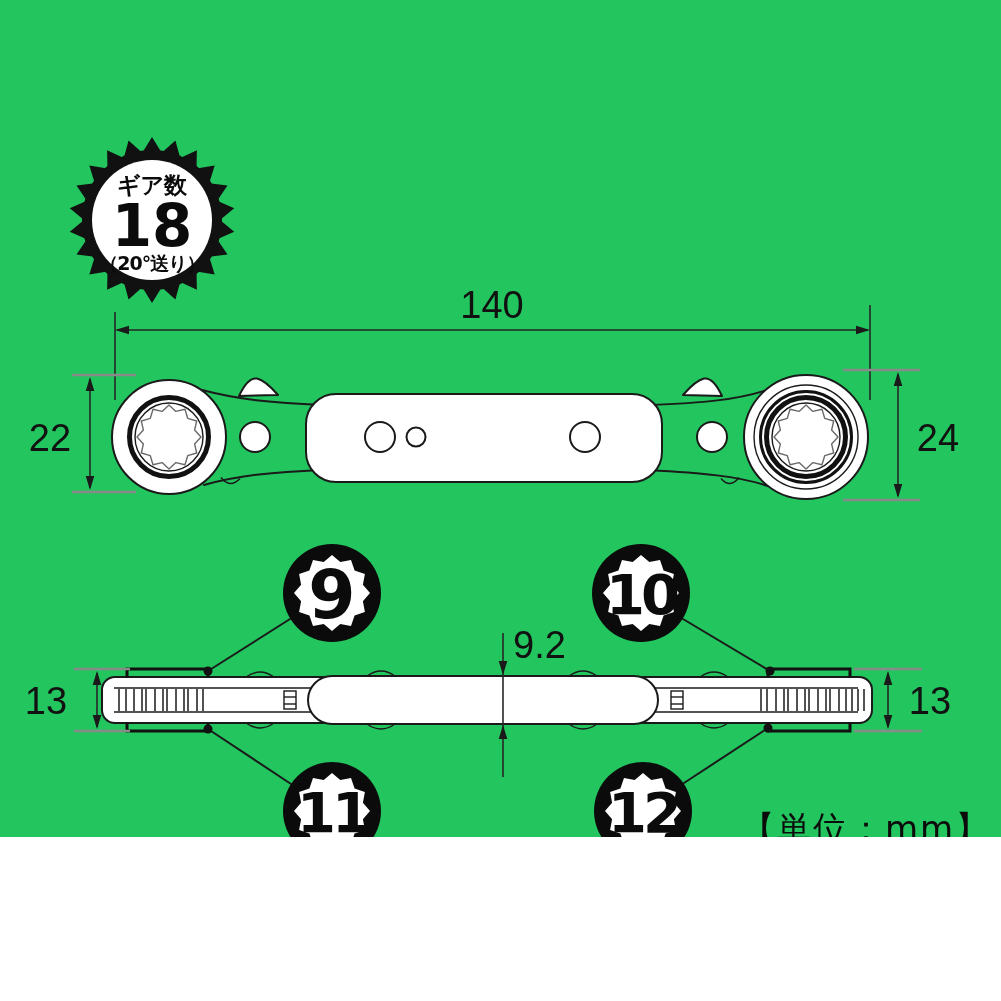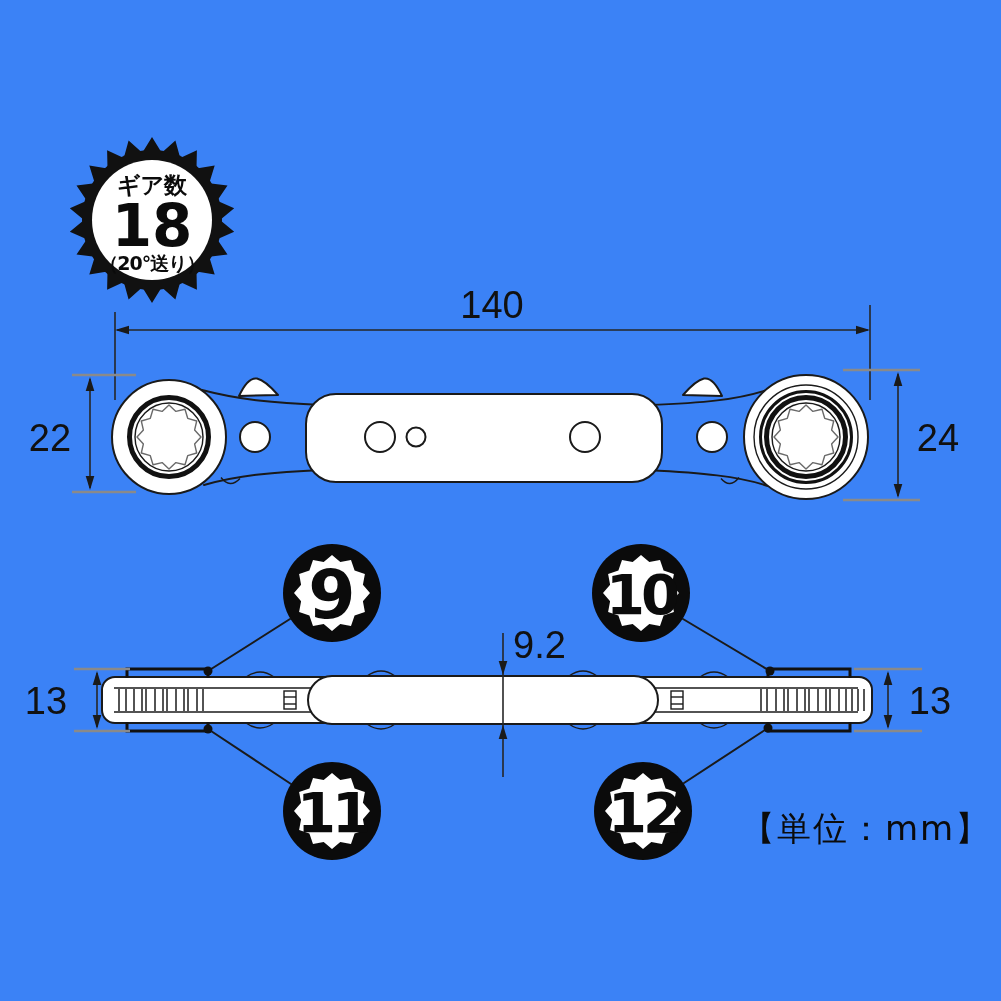--- a/index.html
+++ b/index.html
@@ -1,16 +1,16 @@
 <!DOCTYPE html>
 <html><head>
 <meta charset="utf-8">
 <style>
   html,body{margin:0;padding:0;background:#fff;}
-  .canvas{position:relative;width:1001px;height:1001px;background:#3b82f6;overflow:hidden;
+  .canvas{position:relative;width:1001px;height:837px;background:#22c55e;overflow:hidden;
           font-family:"Liberation Sans","DejaVu Sans",sans-serif;}
   svg{display:block;}
   .ln   {stroke:#1a1a1a;stroke-width:2;fill:none;stroke-linecap:round;}
   .lnw  {stroke:#1a1a1a;stroke-width:2;fill:#fff;}
   .thin {stroke:#1a1a1a;stroke-width:1.4;fill:none;}
   .soc  {stroke:#6a6a6a;stroke-width:1.4;fill:#fff;stroke-linejoin:round;}
   .dim  {stroke:#262626;stroke-width:1.6;fill:none;}
   .tick {stroke:#8a8a8a;stroke-width:2.4;fill:none;}
   .ah   {fill:#1a1a1a;stroke:none;}
   .plate{stroke:#111;stroke-width:3;fill:none;stroke-linejoin:miter;}

